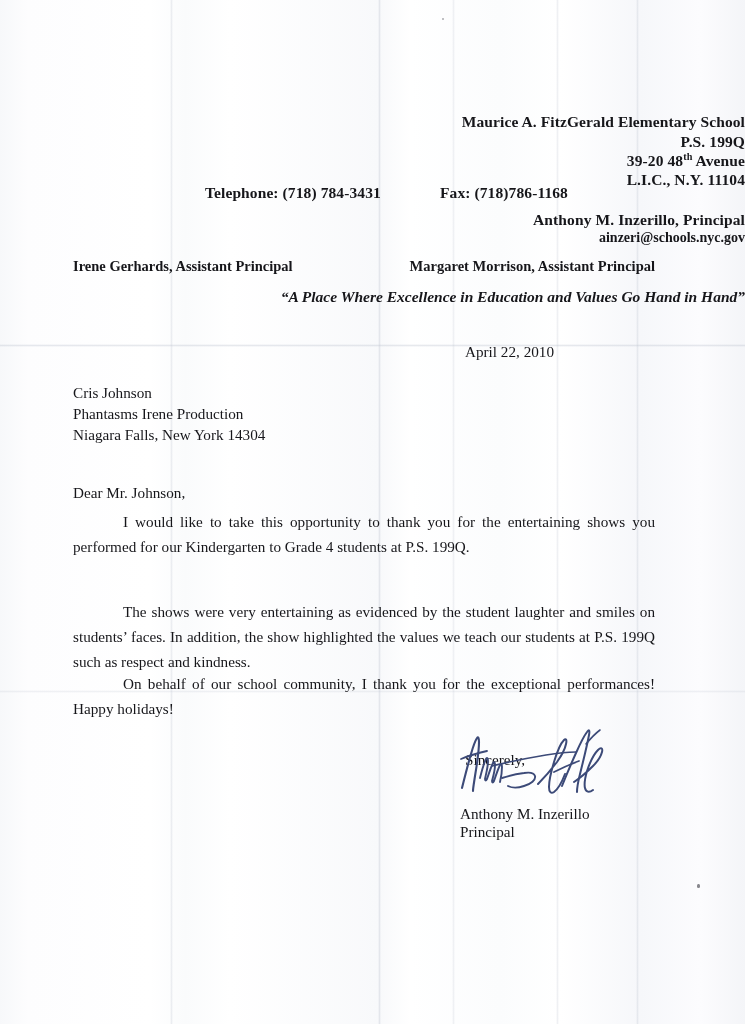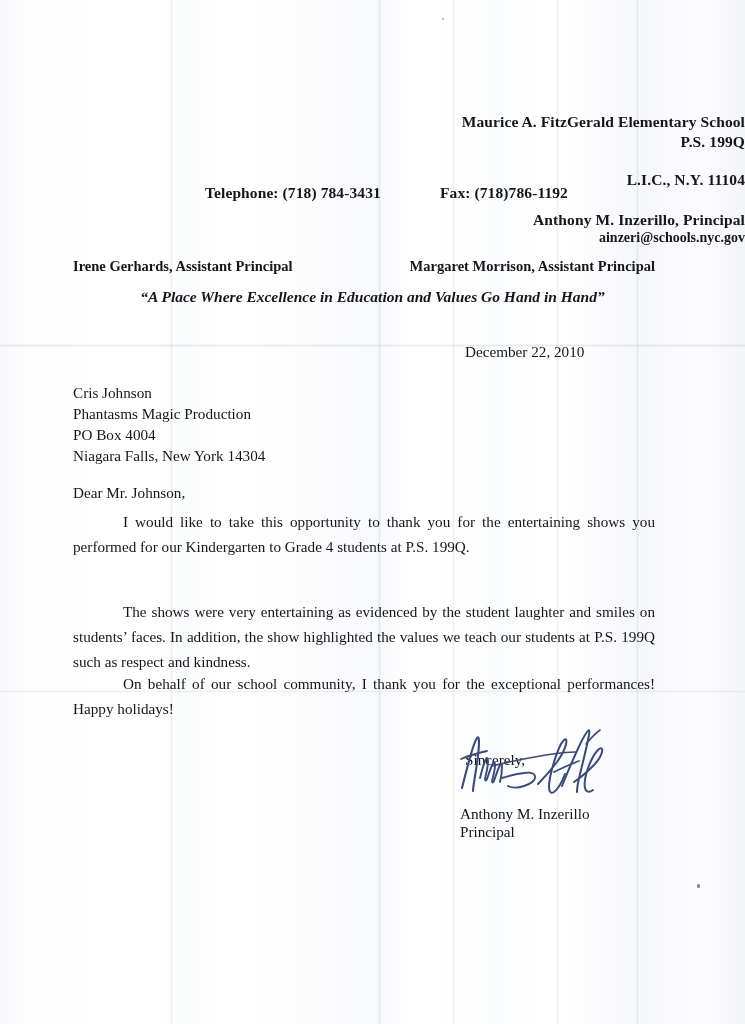--- a/index.html
+++ b/index.html
@@ -150,43 +150,45 @@
 
   <div class="speck" style="left:697px;top:884px;width:3px;height:4px;opacity:.8;"></div>
   <div class="speck" style="left:442px;top:18px;width:2px;height:2px;opacity:.5;"></div>
 
   <div class="sheet">
 
     <div class="ln hd hd-center" style="top:114px;">Maurice A. FitzGerald Elementary School</div>
 
     <div class="ln hd hd-center" style="top:134px;">P.S. 199Q</div>
 
+    <div class="ln hd hd-center" style="top:153px;">
+      <span>39-20 48</span><span class="sup">th</span><span> Avenue</span>
+    </div>
 
     <div class="ln hd hd-center" style="top:172px;">L.I.C., N.Y. 11104</div>
 
     <div class="ln hd" style="top:185px;left:185px;margin-left:20px;">Telephone: (718) 784-3431</div>
-    <div class="ln hd" style="top:185px;left:440px;">Fax: (718)786-1192</div>
+    <div class="ln hd" style="top:185px;left:440px;">Fax: (718)786-1168</div>
 
     <div class="ln hd hd-center" style="top:212px;">Anthony M. Inzerillo, Principal</div>
 
     <div class="ln email" style="top:231px;">ainzeri@schools.nyc.gov</div>
 
     <div class="ap-row" style="top:258px;">
       <span>Irene Gerhards, Assistant Principal</span>
       <span>Margaret Morrison, Assistant Principal</span>
     </div>
 
-    <div class="ln motto" style="top:289px;">“A Place Where Excellence in Education and Values Go Hand in Hand”</div>
-
-    <div class="ln body-txt" style="top:344px;left:465px;">December 22, 2010</div>
+    <div class="ln motto" style="top:289px;text-align:right;">“A Place Where Excellence in Education and Values Go Hand in Hand”</div>
+
+    <div class="ln body-txt" style="top:344px;left:465px;">April 22, 2010</div>
 
     <div class="blk" style="top:382px;left:73px;">
       <div>Cris Johnson</div>
-      <div>Phantasms Magic Production</div>
-      <div>PO Box 4004</div>
+      <div>Phantasms Irene Production</div>
       <div>Niagara Falls, New York 14304</div>
     </div>
 
     <div class="ln body-txt" style="top:473px;left:73px;margin-top:12px;">Dear Mr. Johnson,</div>
 
     <div class="para" style="top:509px;">I would like to take this opportunity to thank you for the entertaining shows you performed for our Kindergarten to Grade 4 students at P.S. 199Q.</div>
 
     <div class="para" style="top:563px;margin-top:36px;">The shows were very entertaining as evidenced by the student laughter and smiles on students’ faces.  In addition, the show highlighted the values we teach our students at P.S. 199Q such as respect and kindness.</div>
 
     <div class="para last" style="top:638px;">On behalf of our school community, I thank you for the exceptional performances!  Happy holidays!</div>

